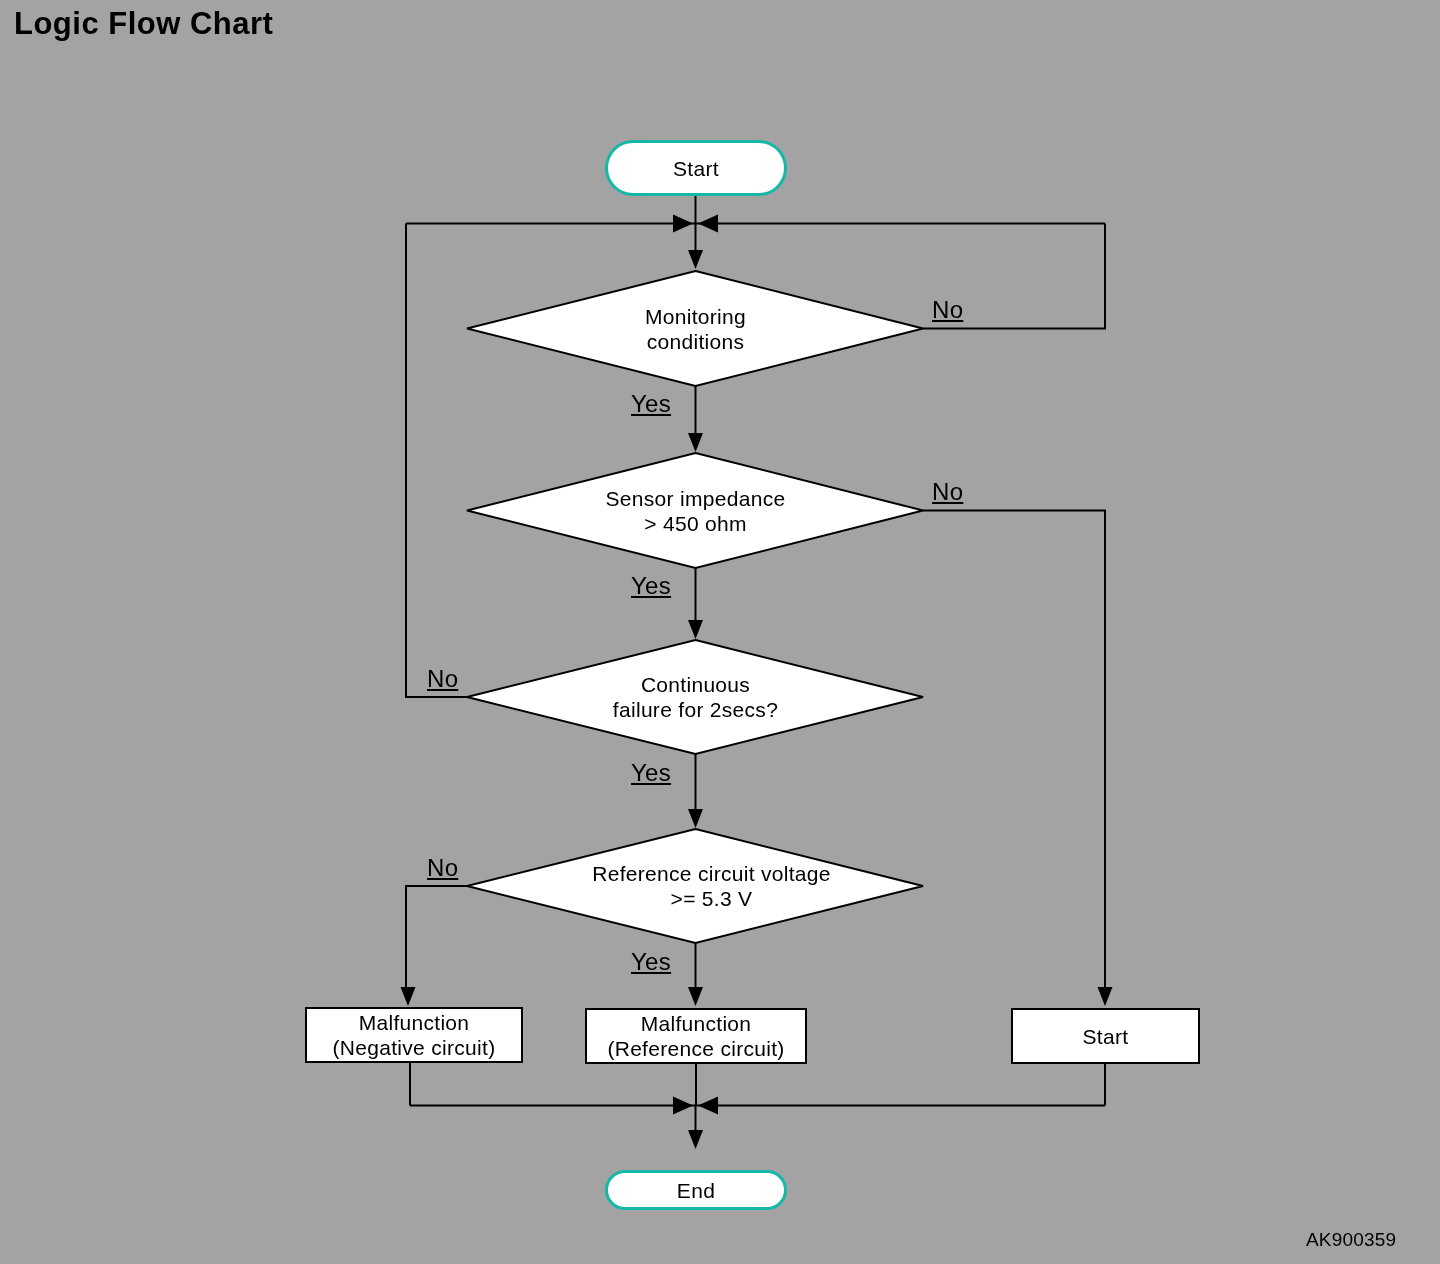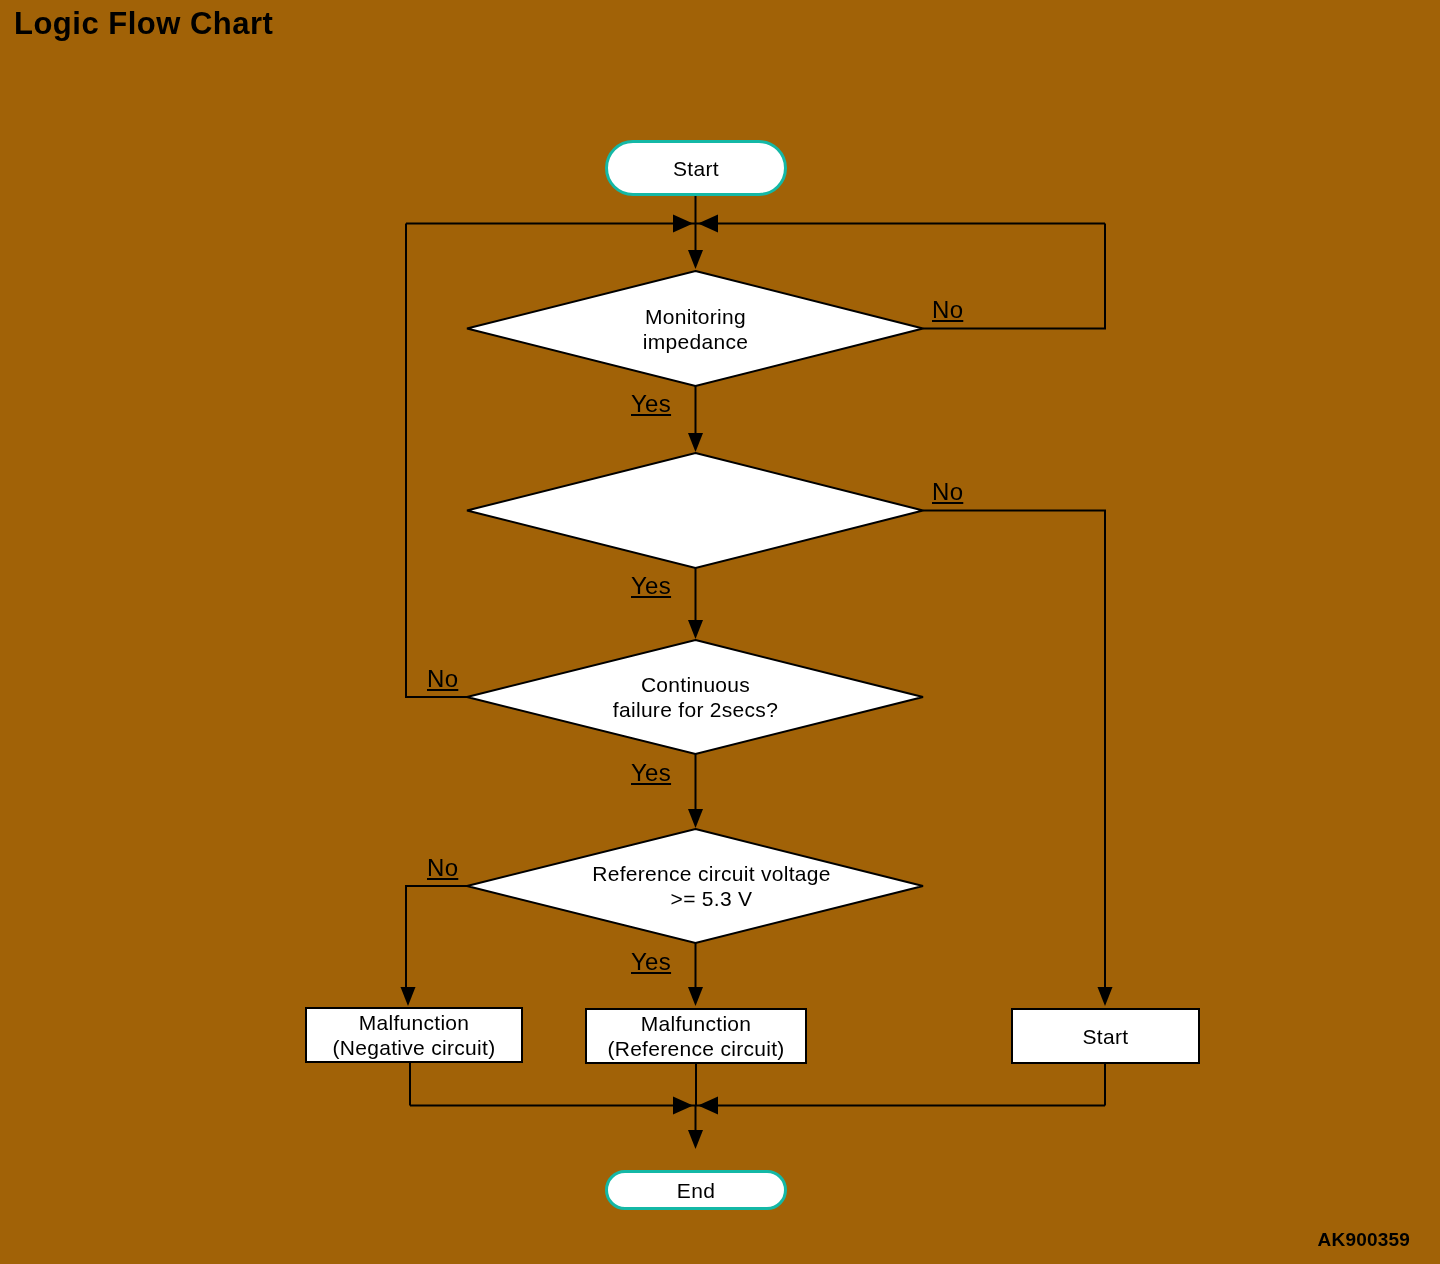--- a/index.html
+++ b/index.html
@@ -2,41 +2,40 @@
 <html><head>
 <meta charset="utf-8">
 <style>
   * { margin: 0; padding: 0; box-sizing: border-box; }
   html, body { background: #ffffff; }
   body { font-family: "Liberation Sans", "DejaVu Sans", sans-serif; color: #000; }
   .page {
     position: relative;
     width: 1440px;
     height: 1264px;
-    background: #a16207;
+    background: #a3a3a3;
     overflow: hidden;
     padding-left: 16px;
   }
   .page-title {
     position: absolute;
     left: 14px;
     top: 6px;
     font-size: 31px;
     font-weight: bold;
     letter-spacing: 0.5px;
     white-space: nowrap;
   }
   .figure-code {
     position: absolute;
     left: 1306px;
     top: 1229px;
     width: 104px;
-    text-align: right;
     font-size: 19px;
-    font-weight: bold;
+    font-weight: normal;
     letter-spacing: 0.2px;
   }
   svg.connectors {
     position: absolute;
     left: 0; top: 0;
     width: 1440px;
     height: 1264px;
   }
   .node {
     position: absolute;
@@ -132,22 +131,24 @@
       <polygon points="695.5,271 923,328.5 695.5,386 467,328.5"></polygon>
       <polygon points="695.5,453 923,510.5 695.5,568 467,510.5"></polygon>
       <polygon points="695.5,640 923,697 695.5,754 467,697"></polygon>
       <polygon points="695.5,829 923,886 695.5,943 467,886"></polygon>
     </g>
   </svg>
 
   <div class="node terminator" style="left:605px; top:140px; width:182px; height:56px;">Start</div>
 
   <div class="node decision-label" style="left:467px; top:271px; width:457px; height:115px;">Monitoring
-impedance</div>
+conditions</div>
 
+  <div class="node decision-label" style="left:467px; top:453px; width:457px; height:115px;">Sensor impedance
+&gt; 450 ohm</div>
 
   <div class="node decision-label" style="left:467px; top:640px; width:457px; height:114px;">Continuous
 failure for 2secs?</div>
 
   <div class="node decision-label" style="left:483px; top:829px; width:457px; height:114px;">Reference circuit voltage
 &gt;= 5.3 V</div>
 
   <div class="node process" style="left:305px; top:1007px; width:218px; height:56px;">Malfunction
 (Negative circuit)</div>
 

